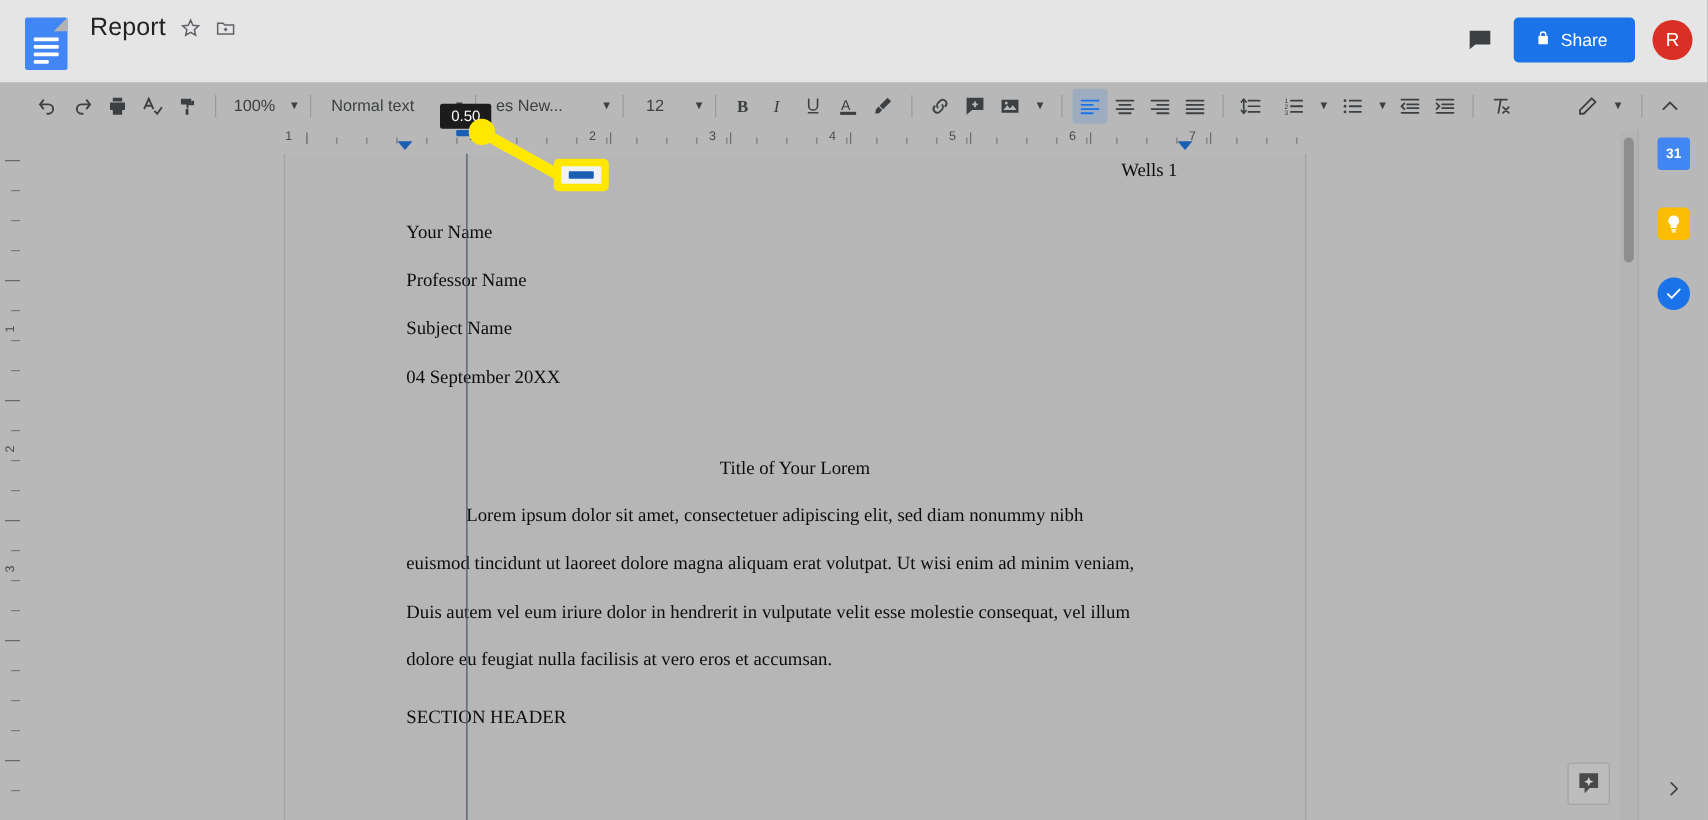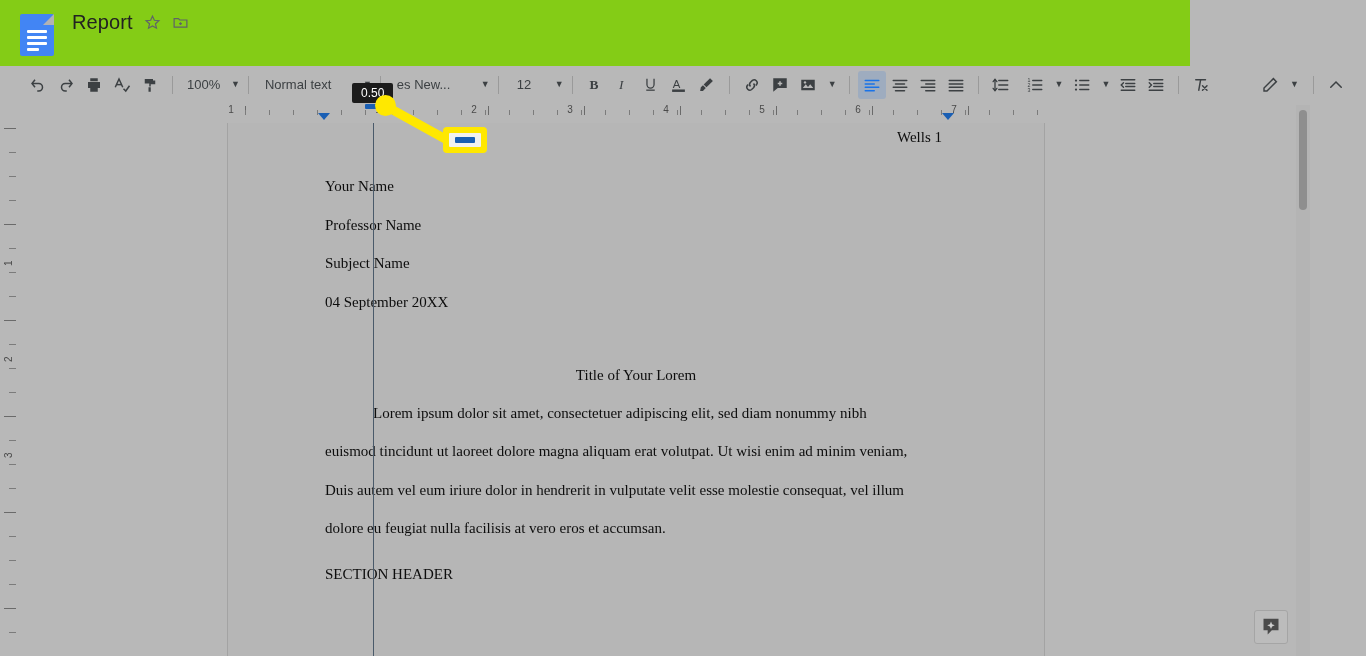--- a/index.html
+++ b/index.html
@@ -5,21 +5,21 @@
   * { box-sizing: border-box; margin: 0; padding: 0; }
   html, body {
     width: 1366px; height: 656px;
     overflow: hidden;
     font-family: "Liberation Sans", sans-serif;
     background: #b5b5b5;
   }
   #app { position: relative; width: 1366px; height: 656px; background: #b8b8b8; }
 
   
-  .topbar { position: absolute; left: 0; top: 0; width: 1190px; height: 66px; background: #84cc16; }
+  .topbar { position: absolute; left: 0; top: 0; width: 1366px; height: 66px; background: #e5e5e5; }
 
   .doc-icon {
     position: absolute; left: 20px; top: 14px; width: 34px; height: 42px;
     background: #4285f4; border-radius: 2px;
   }
   .doc-icon::before {
     content: ""; position: absolute; right: 0; top: 0;
     border-width: 0 0 11px 11px; border-style: solid;
     border-color: transparent transparent #a2a2a2 transparent;
     filter: brightness(1.1);
@@ -175,20 +175,36 @@
       </span>
       <span class="ico-btn">
         <svg width="17" height="17" viewBox="0 0 24 24" fill="none" stroke="currentColor" stroke-width="1.7">
           <path d="M3 6.5h6l2 2h10v10H3z"></path>
             <path d="M12 11.5v4M10 13.5h4"></path>
         </svg>
       </span>
     </div>
 
 
+    <div class="topright">
+      <span class="comment-ico">
+        <svg width="22" height="22" viewBox="0 0 24 24" fill="currentColor">
+          <path d="M3 4h18v12H8l-5 4z"></path>
+        </svg>
+      </span>
+      <button class="share-btn">
+        <span>
+          <svg width="13" height="13" viewBox="0 0 24 24" fill="currentColor">
+            <path d="M17 9V7a5 5 0 0 0-10 0v2H5v12h14V9zM9 7a3 3 0 0 1 6 0v2H9z"></path>
+          </svg>
+        </span>
+        <span>Share</span>
+      </button>
+      <div class="avatar">R</div>
+    </div>
   </div>
 
   <div class="toolbar">
     <div class="tb">
       <svg width="18" height="18" viewBox="0 0 24 24" fill="none" stroke="currentColor" stroke-width="2">
         <path d="M4 10h9a5 5 0 0 1 0 10h-2"></path>
           <path d="M8 5l-4 5 4 5"></path>
       </svg>
     </div>
     <div class="tb">
@@ -520,20 +536,40 @@
   <div class="ann-box">
     <div class="ann-box-in">
       <div class="ann-box-bar"></div>
     </div>
   </div>
 
   <div class="scrollbar">
     <div class="scroll-thumb"></div>
   </div>
 
+  <div class="rail">
+    <div class="rail-ico rail-cal">31</div>
+    <div class="rail-ico rail-keep">
+      <svg width="16" height="16" viewBox="0 0 24 24" fill="#fff">
+        <path d="M12 2a6.5 6.5 0 0 0-3.6 11.9V17h7.2v-3.1A6.5 6.5 0 0 0 12 2z"></path>
+        <rect x="9" y="18.5" width="6" height="1.8"></rect>
+        <rect x="10" y="21" width="4" height="1.5"></rect>
+      </svg>
+    </div>
+    <div class="rail-ico rail-tasks">
+      <svg width="16" height="16" viewBox="0 0 24 24" fill="none" stroke="#fff" stroke-width="2.4" stroke-linecap="round">
+        <path d="M5 12.5l4.5 4.5L19 7"></path>
+      </svg>
+    </div>
+    <div class="rail-expand">
+      <svg width="16" height="16" viewBox="0 0 24 24" fill="none" stroke="currentColor" stroke-width="2" stroke-linecap="round">
+        <path d="M9 5l7 7-7 7"></path>
+      </svg>
+    </div>
+  </div>
 
   <div class="fab">
     <svg width="20" height="20" viewBox="0 0 24 24" fill="#4a4a4a">
       <path d="M3 2h18v14H13l-5 5v-5H3z"></path>
       <path d="M12 5.5l1.3 3.2 3.2 1.3-3.2 1.3L12 14.5l-1.3-3.2-3.2-1.3 3.2-1.3z" fill="#cfcfcf"></path>
     </svg>
   </div>
 
 </div>
 

